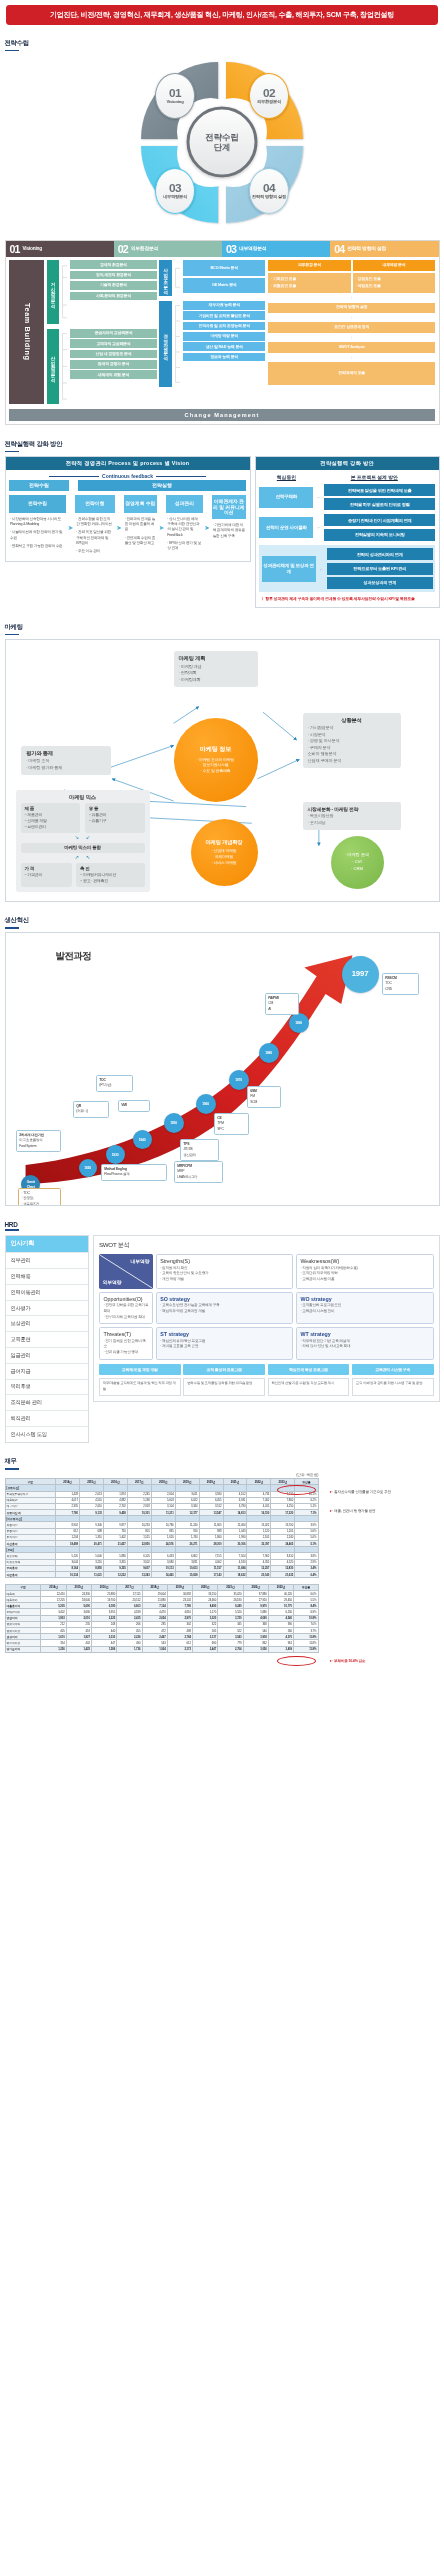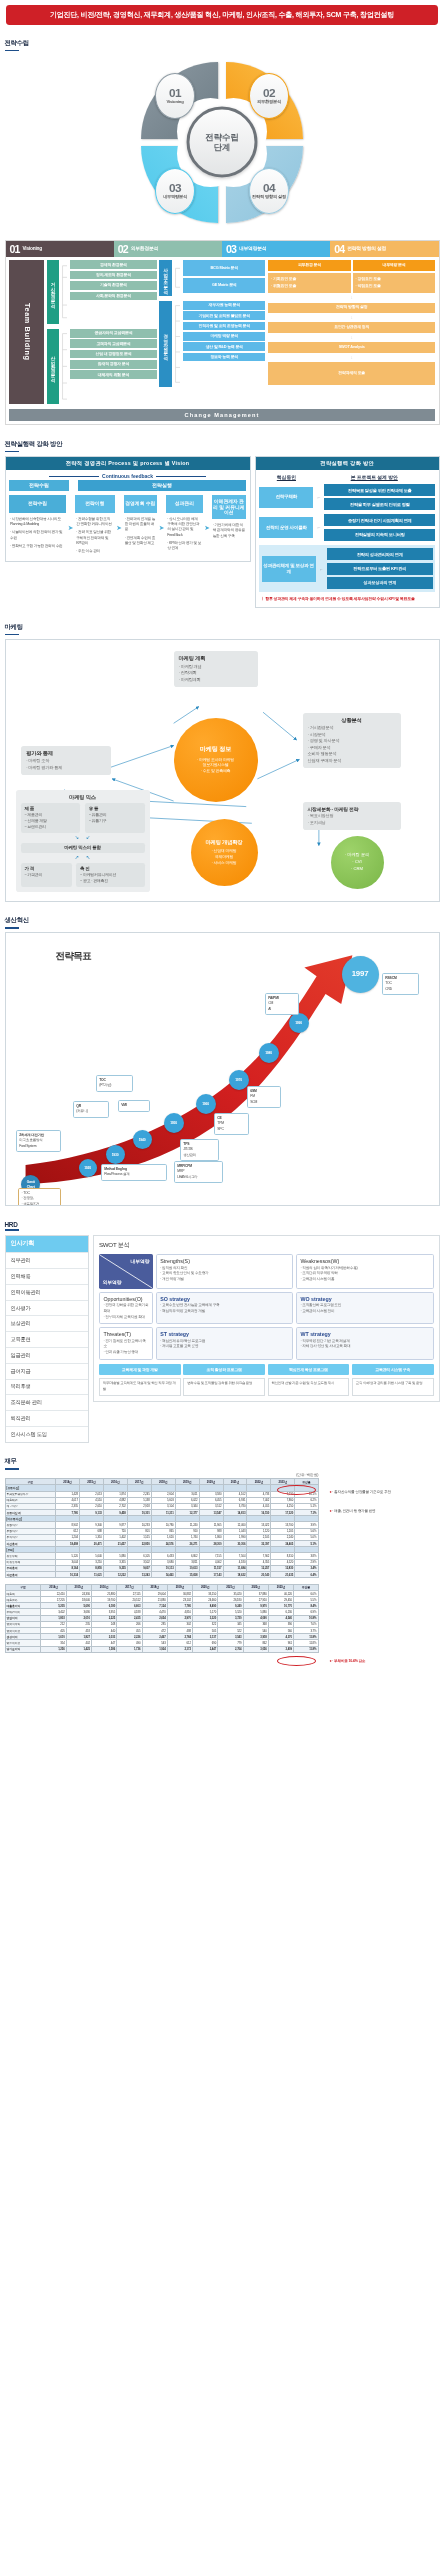--- a/index.html
+++ b/index.html
@@ -667,21 +667,21 @@
       <div>· CVI</div>
       <div>· CRM</div>
     </div>
   </div>
 
   <div class="sec-head-wrap">
     <div class="sec-head"><span>생산혁신</span><span class="rule"></span></div>
   </div>
 
   <div class="gp-panel">
-    <div class="gp-title">전략목표</div>
+    <div class="gp-title">발전과정</div>
 
     <svg class="conn" viewBox="0 0 775 490" preserveAspectRatio="none">
       <defs>
         <linearGradient id="redg" x1="0" y1="1" x2="1" y2="0">
           <stop offset="0%" stop-color="#a01010"></stop>
             <stop offset="55%" stop-color="#d42020"></stop>
             <stop offset="100%" stop-color="#e23a2a"></stop>
         </linearGradient>
       </defs>
       <path d="M35,452 C180,448 330,400 430,300 C500,228 540,160 572,110

